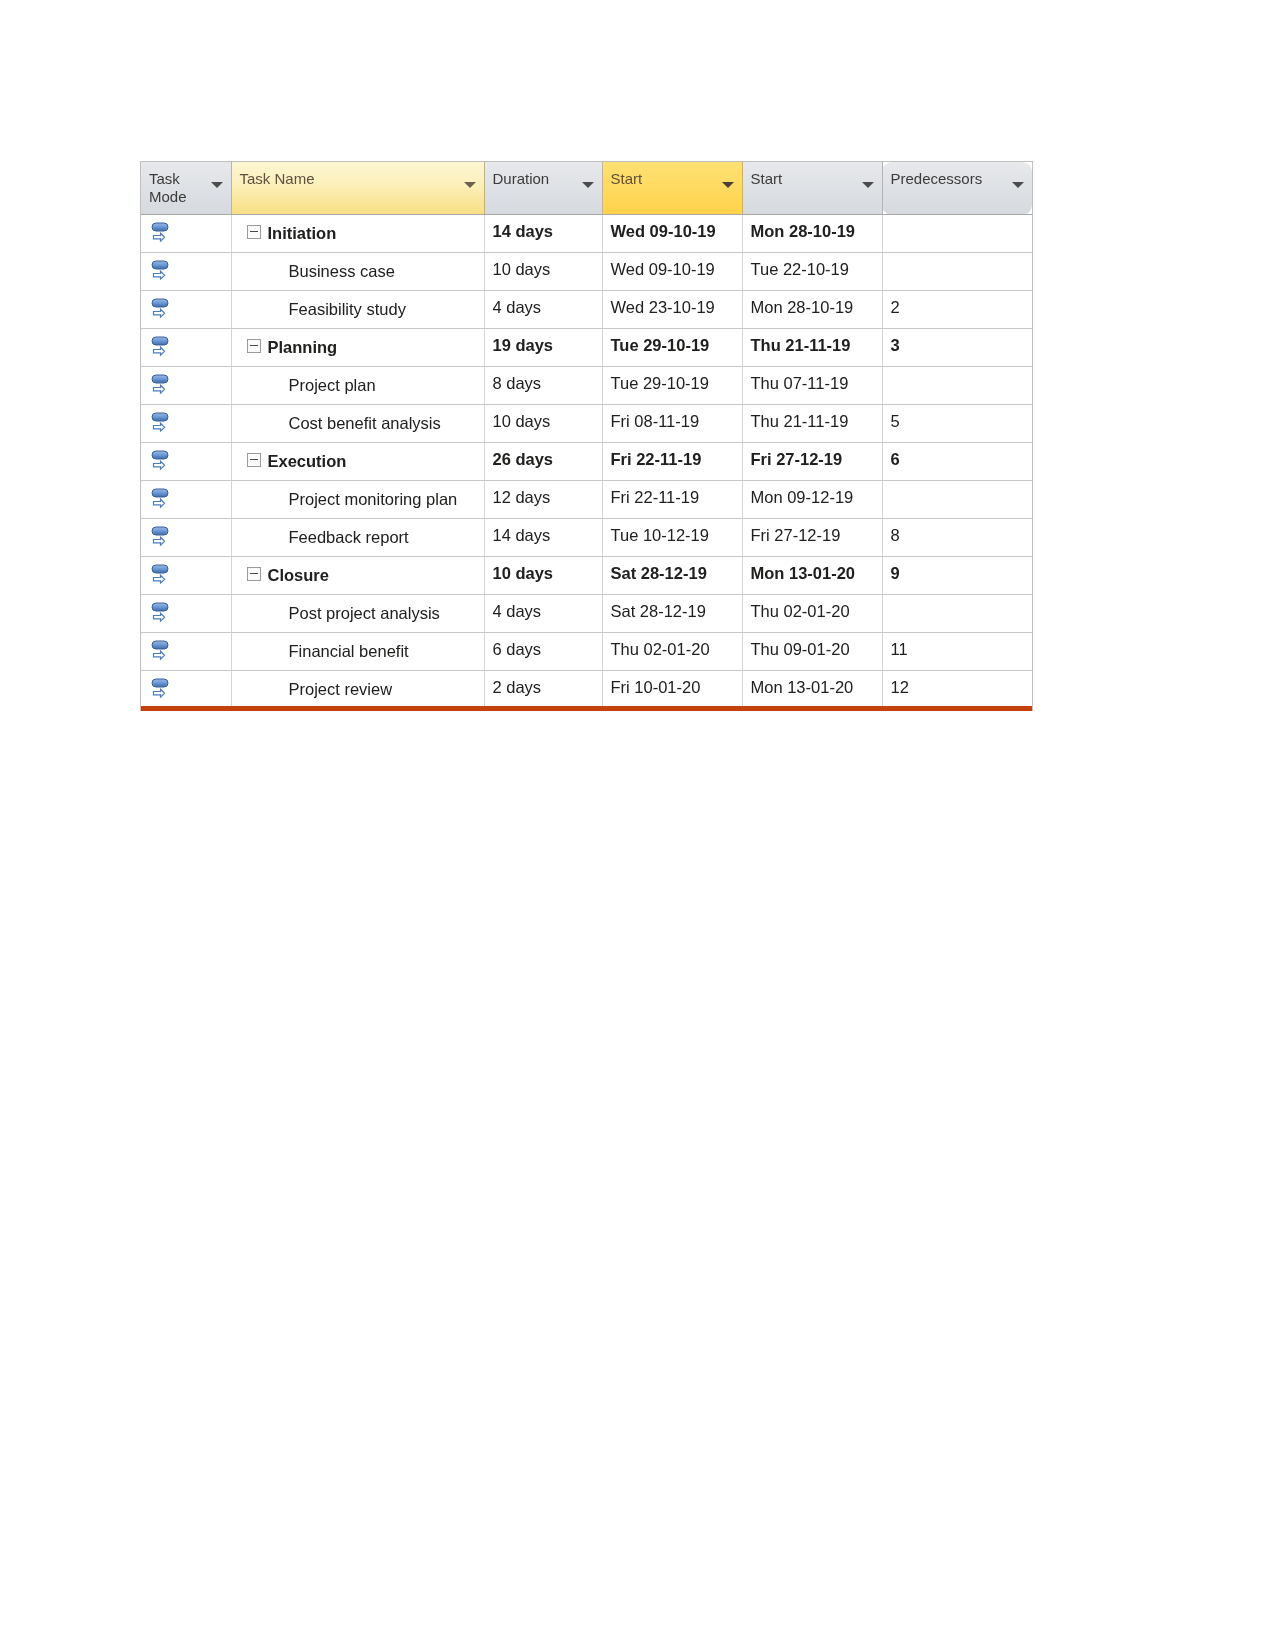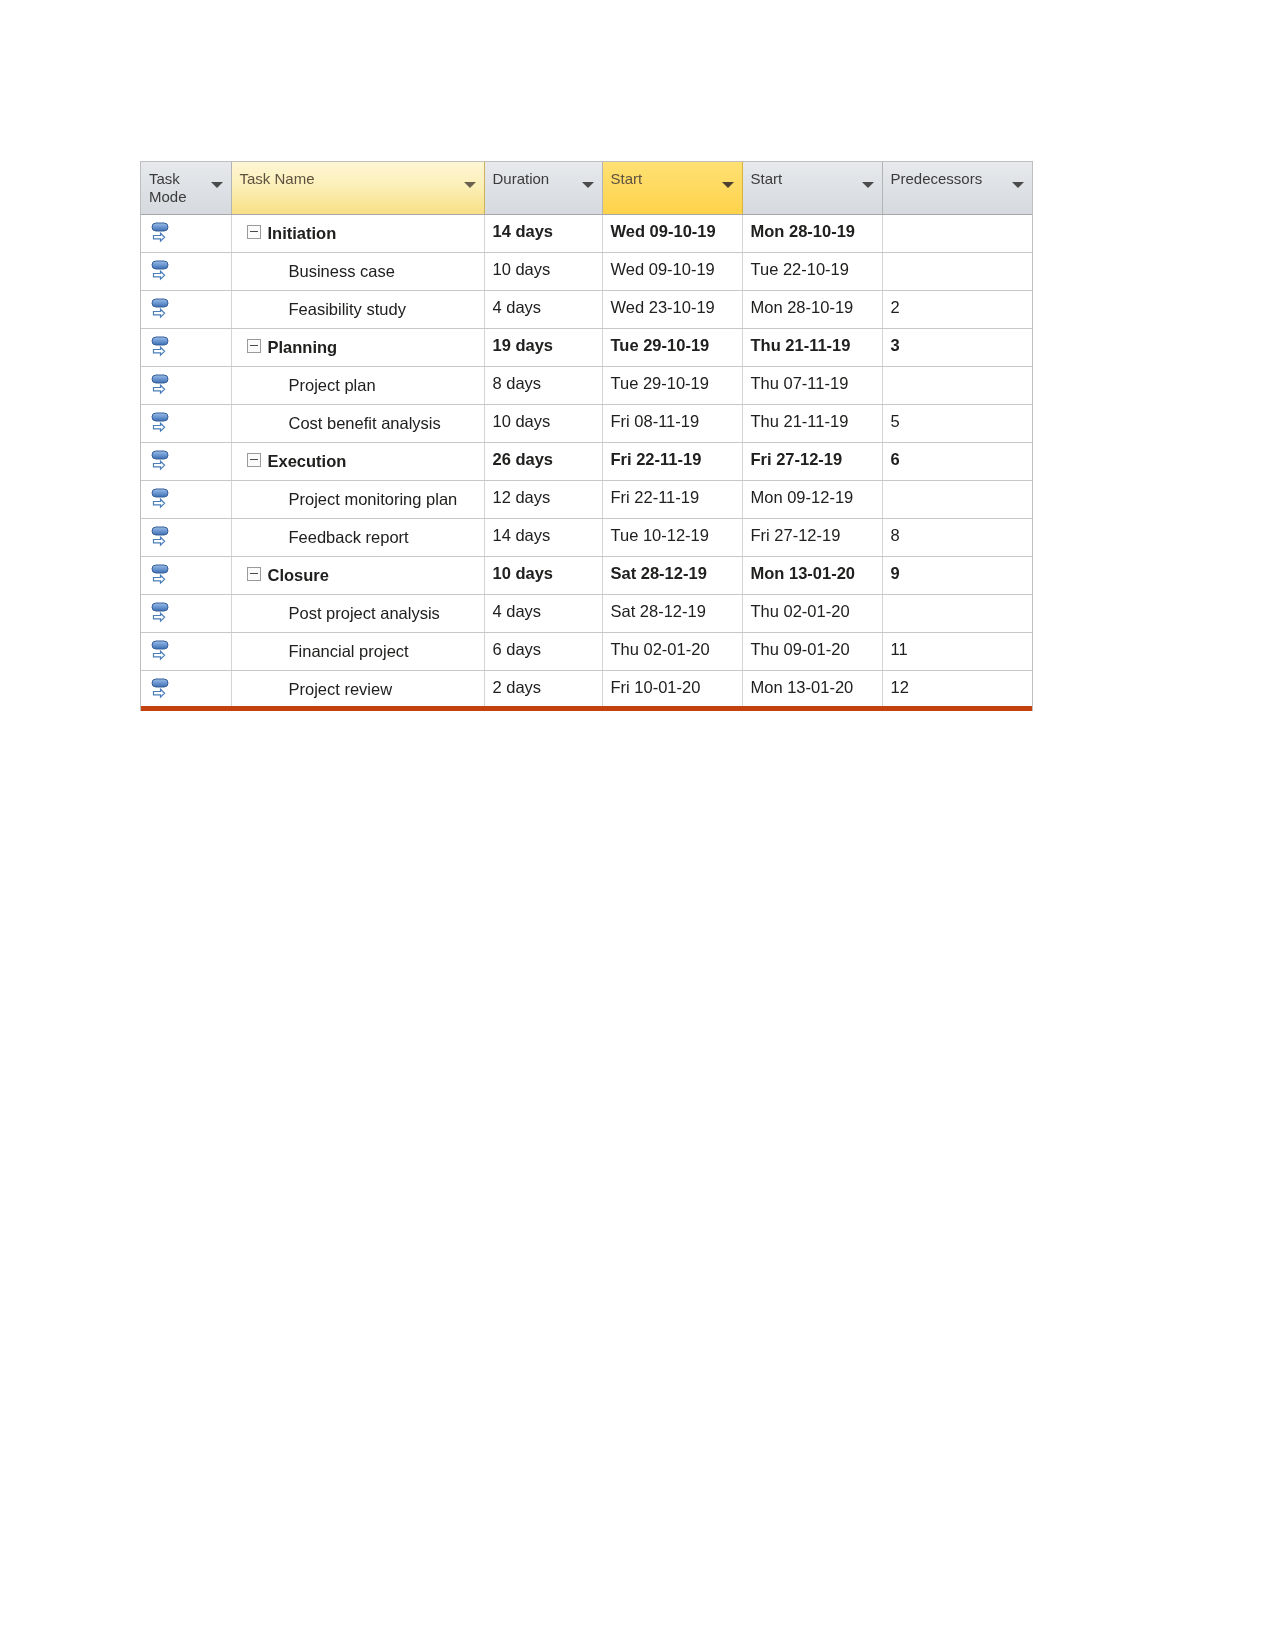--- a/index.html
+++ b/index.html
@@ -59,21 +59,21 @@
     border-right: 1px solid #b4b4b4;
     border-bottom: 1px solid #a8a8a8;
     background: #dde0e4;
     background: linear-gradient(to bottom, #e7e9ec 0%, #dde0e4 55%, #d6dade 100%);
     font-weight: normal;
     font-size: 15px;
     color: #3b3b3b;
     position: relative;
     text-align: left;
   }
-  thead th:last-child { border-right: none; }
+  thead th:last-child { border-right: none; border-radius: 10px; }
 
   th.hl-name {
     background: #fbe9a8;
     background: linear-gradient(to bottom, #fdf6d5 0%, #fcefb8 45%, #f8df85 100%);
     border-right: 1px solid #cbb35d;
     border-left: 1px solid #d9c073;
   }
   th.hl-start {
     background: #fdd champs;
     background: linear-gradient(to bottom, #ffe073 0%, #ffd95e 55%, #ffd24a 100%);
@@ -469,21 +469,21 @@
                       <stop offset="0%" stop-color="#9dbde3"></stop>
                       <stop offset="45%" stop-color="#6f9ad4"></stop>
                       <stop offset="100%" stop-color="#3f6eae"></stop>
                     </linearGradient>
                   </defs>
                   <rect x="2" y="3" width="16" height="8" rx="4" ry="4" fill="url(#barg)" stroke="#36609c" stroke-width="1"></rect>
                   <path d="M3.5 15.5 L10.5 15.5 L10.5 13.2 L14.6 17.2 L10.5 21.2 L10.5 18.9 L3.5 18.9 Z" fill="#ffffff" stroke="#4a7ebb" stroke-width="1.2" stroke-linejoin="miter"></path>
                 </svg></span>
             </td>
             <td class="name">
-              <span class="name-wrap indent-2"><span class="name-text">Financial project</span></span>
+              <span class="name-wrap indent-2"><span class="name-text">Financial benefit</span></span>
             </td>
             <td class="dur"><span>6 days</span></td>
             <td class="start"><span>Thu 02-01-20</span></td>
             <td class="fin"><span>Thu 09-01-20</span></td>
             <td class="pred"><span>11</span></td>
           </tr>
           <tr>
             <td class="mode">
               <span class="mode-icon"><svg viewBox="0 0 26 26" width="26" height="26" aria-hidden="true">
                   <defs>

